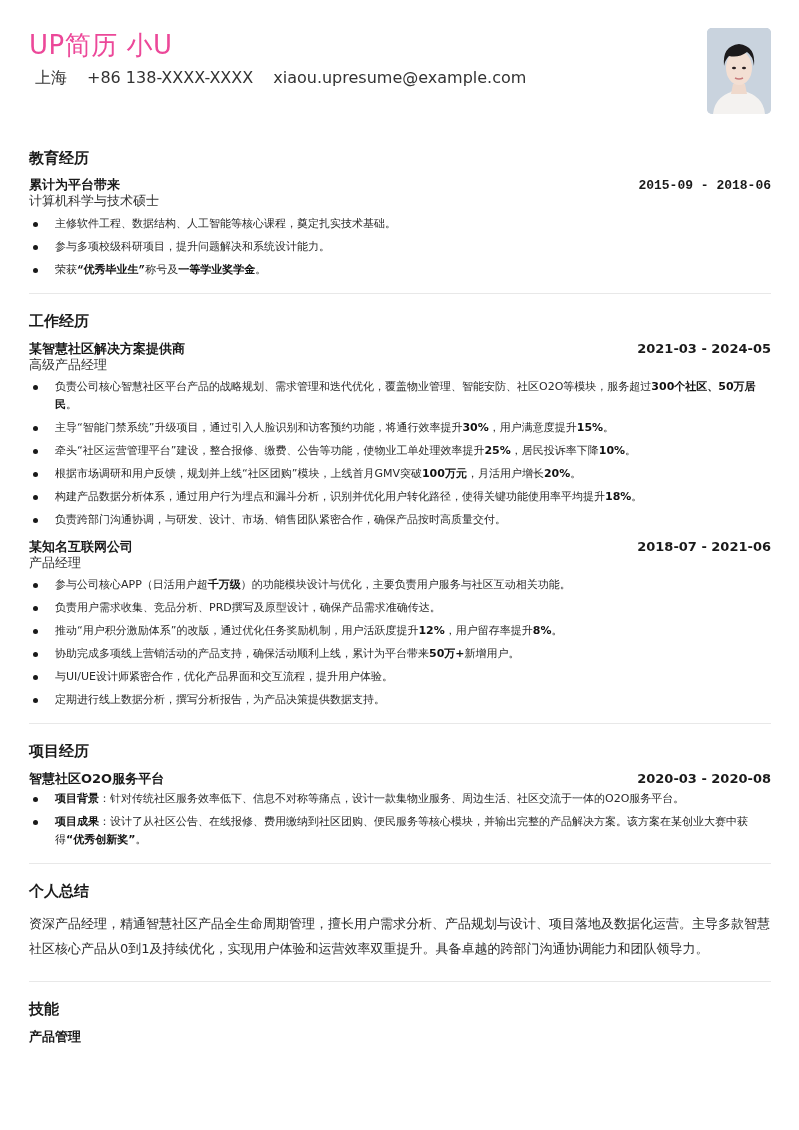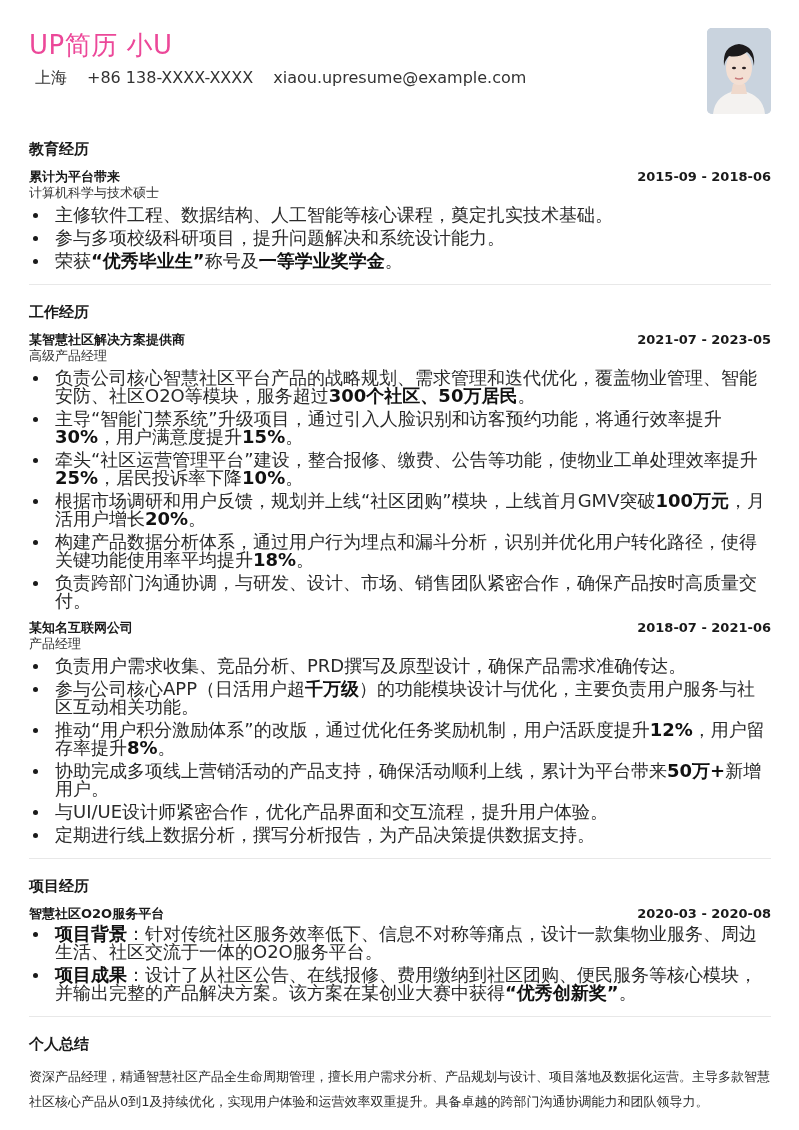--- a/index.html
+++ b/index.html
@@ -12,21 +12,21 @@
     .contacts { position: absolute; left: 6px; top: 68px; font-size: 16px; color: #333; display: flex; gap: 20px; }
     .photo { position: absolute; right: 0; top: 28px; width: 64px; height: 86px; border-radius: 5px; overflow: hidden; background: linear-gradient(180deg,#bfcbd8 0%, #d6dde6 100%); }
 
     .section { position: relative; }
     .sec-title { font-size: 15px; font-weight: 700; color: #1a1a1a; margin-bottom: 10px; }
     .divider { height: 1px; background: #e8e8e8; }
 
     .entry-head { display: flex; justify-content: space-between; font-size: 13px; font-weight: 700; line-height: 16px; color: #1a1a1a; }
     .entry-sub { display: flex; font-size: 13px; line-height: 16px; color: #333; }
     ul.bullets { list-style: none; margin-top: 5px; }
-    ul.bullets li { position: relative; padding-left: 26px; font-size: 18px; line-height: 18px; color: #2a2a2a; margin-bottom: 5px; }
+    ul.bullets li { position: relative; padding-left: 26px; font-size: 11px; line-height: 18px; color: #2a2a2a; margin-bottom: 5px; }
     ul.bullets li::before { content: ""; position: absolute; left: 4px; top: 7px; width: 5px; height: 5px; border-radius: 50%; background: #1a1a1a; }
     b { font-weight: 700; color: #111; }
     .summary { font-size: 13px; line-height: 25px; color: #2a2a2a; }
   </style>
 </head>
 <body>
 
 <div class="page">
 
   <div class="header">
@@ -43,21 +43,21 @@
         <path d="M26 56 L38 56 L40 66 L24 66 Z" fill="#efd9cc"></path>
         <ellipse cx="32" cy="40" rx="13" ry="17" fill="#f3dfd3"></ellipse>
         <path d="M17 38 Q15 18 32 16 Q49 18 47 38 Q46 28 40 24 Q32 30 22 28 Q18 32 17 38 Z" fill="#1c1a1c"></path>
         <ellipse cx="27" cy="40" rx="2" ry="1.2" fill="#2a2022"></ellipse>
         <ellipse cx="37" cy="40" rx="2" ry="1.2" fill="#2a2022"></ellipse>
         <path d="M28 50 Q32 52 36 50" stroke="#c77a7a" stroke-width="1.4" fill="none"></path>
       </svg>
     </div>
   </div>
 
-  <div class="section" style="margin-top:12px;">
+  <div class="section" style="margin-top:21px;font-family:Liberation Mono, monospace;">
     <div class="sec-title">教育经历</div>
     <div>
       <div class="entry-head">
         <span>累计为平台带来</span>
         <span>2015-09 - 2018-06</span>
       </div>
       <div class="entry-sub">
         <span>计算机科学与技术</span>
         <span>硕士</span>
       </div>
@@ -69,21 +69,21 @@
     </div>
   </div>
 
   <div class="divider" style="margin:14px 0 18px;"></div>
 
   <div class="section">
     <div class="sec-title">工作经历</div>
     <div>
       <div class="entry-head">
         <span>某智慧社区解决方案提供商</span>
-        <span>2021-07 - 2023-05</span>
+        <span>2021-03 - 2024-05</span>
       </div>
       <div class="entry-sub">
         <span>高级产品经理</span>
       </div>
       <ul class="bullets">
           <li><span>负责公司核心智慧社区平台产品的战略规划、需求管理和迭代优化，覆盖物业管理、智能安防、社区O2O等模块，服务超过</span><b>300个社区、50万居民</b><span>。</span></li>
           <li><span>主导“智能门禁系统”升级项目，通过引入人脸识别和访客预约功能，将通行效率提升</span><b>30%</b><span>，用户满意度提升</span><b>15%</b><span>。</span></li>
           <li><span>牵头“社区运营管理平台”建设，整合报修、缴费、公告等功能，使物业工单处理效率提升</span><b>25%</b><span>，居民投诉率下降</span><b>10%</b><span>。</span></li>
           <li><span>根据市场调研和用户反馈，规划并上线“社区团购”模块，上线首月GMV突破</span><b>100万元</b><span>，月活用户增长</span><b>20%</b><span>。</span></li>
           <li><span>构建产品数据分析体系，通过用户行为埋点和漏斗分析，识别并优化用户转化路径，使得关键功能使用率平均提升</span><b>18%</b><span>。</span></li>
@@ -92,22 +92,22 @@
     </div>
     <div style="margin-top:10px;">
       <div class="entry-head">
         <span>某知名互联网公司</span>
         <span>2018-07 - 2021-06</span>
       </div>
       <div class="entry-sub">
         <span>产品经理</span>
       </div>
       <ul class="bullets">
+          <li><span>参与公司核心APP（日活用户超</span><b>千万级</b><span>）的功能模块设计与优化，主要负责用户服务与社区互动相关功能。</span></li>
           <li><span>负责用户需求收集、竞品分析、PRD撰写及原型设计，确保产品需求准确传达。</span></li>
-          <li><span>参与公司核心APP（日活用户超</span><b>千万级</b><span>）的功能模块设计与优化，主要负责用户服务与社区互动相关功能。</span></li>
           <li><span>推动“用户积分激励体系”的改版，通过优化任务奖励机制，用户活跃度提升</span><b>12%</b><span>，用户留存率提升</span><b>8%</b><span>。</span></li>
           <li><span>协助完成多项线上营销活动的产品支持，确保活动顺利上线，累计为平台带来</span><b>50万+</b><span>新增用户。</span></li>
           <li><span>与UI/UE设计师紧密合作，优化产品界面和交互流程，提升用户体验。</span></li>
           <li><span>定期进行线上数据分析，撰写分析报告，为产品决策提供数据支持。</span></li>
         </ul>
     </div>
   </div>
 
   <div class="divider" style="margin:14px 0 18px;"></div>
 

